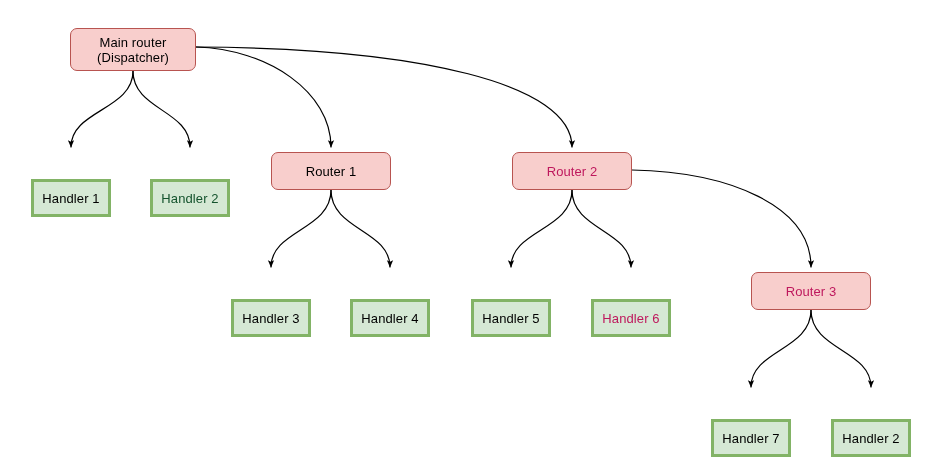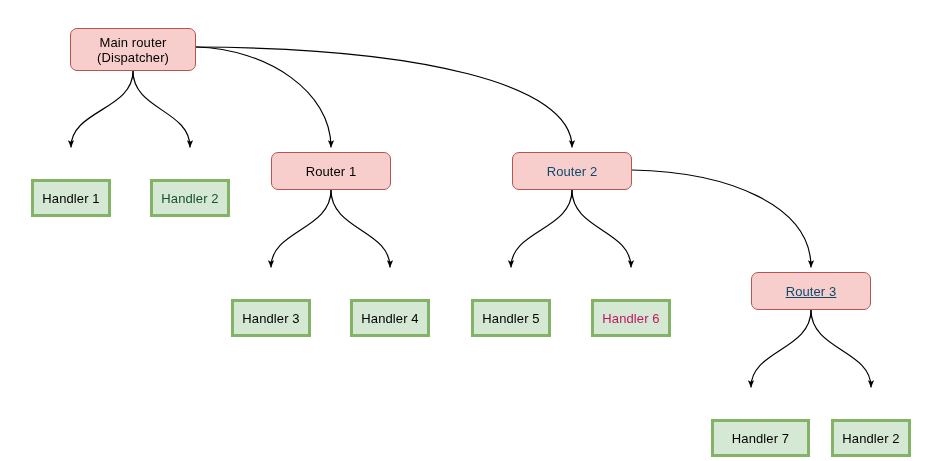--- a/index.html
+++ b/index.html
@@ -86,37 +86,37 @@
       <div class="node handler" style="left: 31px; top: 152px; width: 80px; height: 38px; background: rgb(213, 232, 212); border-color: rgb(130, 179, 102);">
         <span class="node-label" style="color: rgb(0, 0, 0);">Handler 1</span>
       </div>
       <div class="node handler" style="left: 150px; top: 152px; width: 80px; height: 38px; background: rgb(213, 232, 212); border-color: rgb(130, 179, 102);">
         <span class="node-label" style="color: #14532d;">Handler 2</span>
       </div>
       <div class="node router" style="left: 271px; top: 152px; width: 120px; height: 38px; background: rgb(248, 206, 204); border-color: rgb(184, 84, 80);">
         <span class="node-label" style="color: rgb(0, 0, 0);">Router 1</span>
       </div>
       <div class="node router" style="left: 512px; top: 152px; width: 120px; height: 38px; background: rgb(248, 206, 204); border-color: rgb(184, 84, 80);">
-        <span class="node-label" style="color: #0c4a6e;">Router 2</span>
+        <span class="node-label" style="color: #be185d;">Router 2</span>
       </div>
       <div class="node handler" style="left: 231px; top: 272px; width: 80px; height: 38px; background: rgb(213, 232, 212); border-color: rgb(130, 179, 102);">
         <span class="node-label" style="color: rgb(0, 0, 0);">Handler 3</span>
       </div>
       <div class="node handler" style="left: 350px; top: 272px; width: 80px; height: 38px; background: rgb(213, 232, 212); border-color: rgb(130, 179, 102);">
         <span class="node-label" style="color: rgb(0, 0, 0);">Handler 4</span>
       </div>
       <div class="node handler" style="left: 471px; top: 272px; width: 80px; height: 38px; background: rgb(213, 232, 212); border-color: rgb(130, 179, 102);">
         <span class="node-label" style="color: rgb(0, 0, 0);">Handler 5</span>
       </div>
       <div class="node handler" style="left: 591px; top: 272px; width: 80px; height: 38px; background: rgb(213, 232, 212); border-color: rgb(130, 179, 102);">
         <span class="node-label" style="color: #be185d;">Handler 6</span>
       </div>
       <div class="node router" style="left: 751px; top: 272px; width: 120px; height: 38px; background: rgb(248, 206, 204); border-color: rgb(184, 84, 80);">
-        <span class="node-label" style="color: #0c4a6e; text-decoration: underline;">Router 3</span>
+        <span class="node-label" style="color: #be185d;">Router 3</span>
       </div>
-      <div class="node handler" style="left: 711px; top: 392px; width: 99px; height: 38px; background: rgb(213, 232, 212); border-color: rgb(130, 179, 102);">
+      <div class="node handler" style="left: 711px; top: 392px; width: 80px; height: 38px; background: rgb(213, 232, 212); border-color: rgb(130, 179, 102);">
         <span class="node-label" style="color: rgb(0, 0, 0);">Handler 7</span>
       </div>
       <div class="node handler" style="left: 831px; top: 392px; width: 80px; height: 38px; background: rgb(213, 232, 212); border-color: rgb(130, 179, 102);">
         <span class="node-label" style="color: rgb(0, 0, 0);">Handler 2</span>
       </div>
     </div>
 </div>
 
 </body></html>

